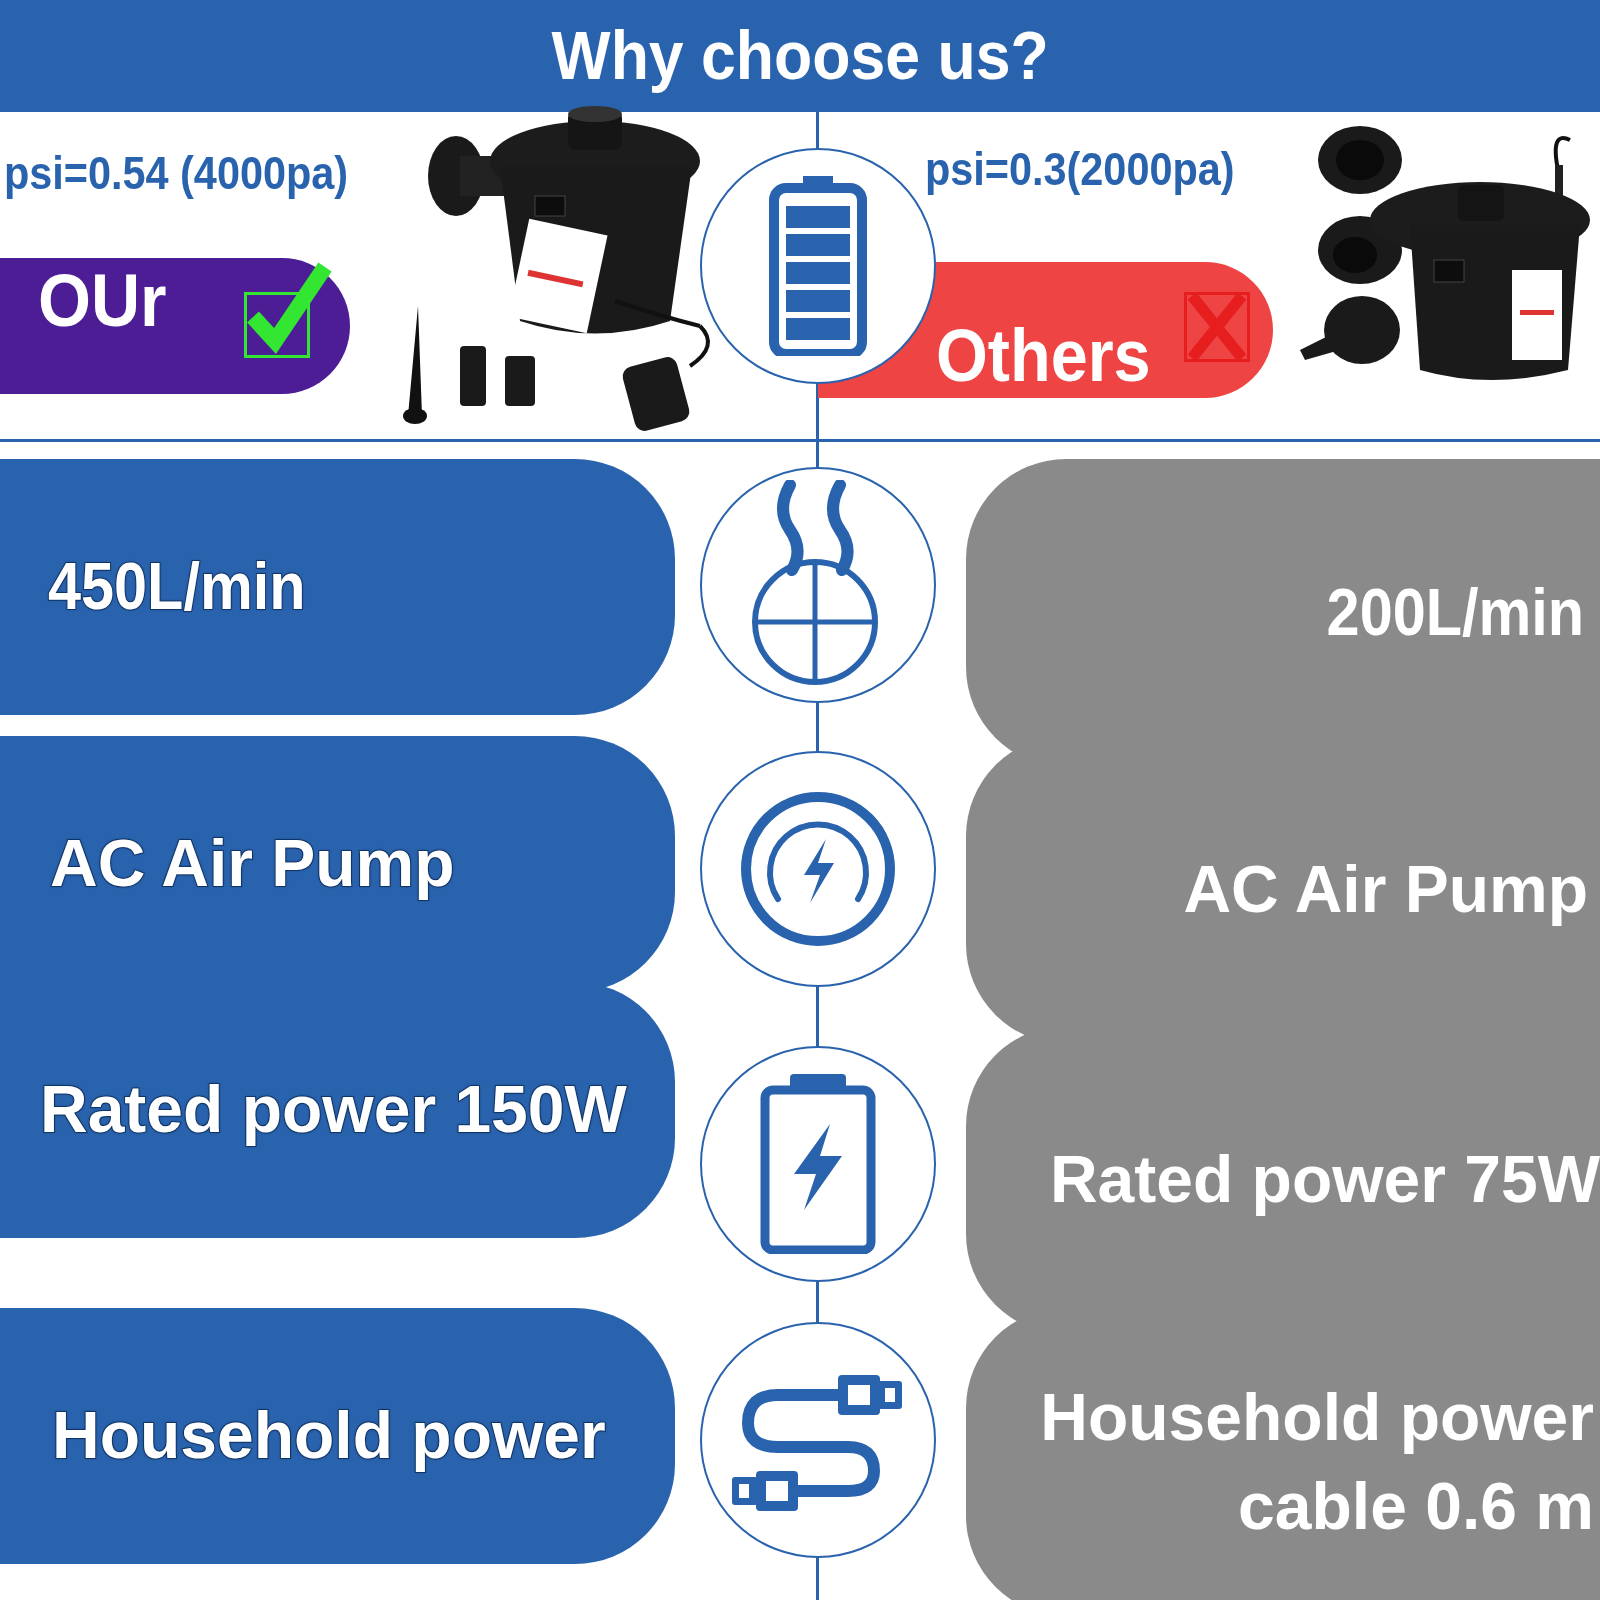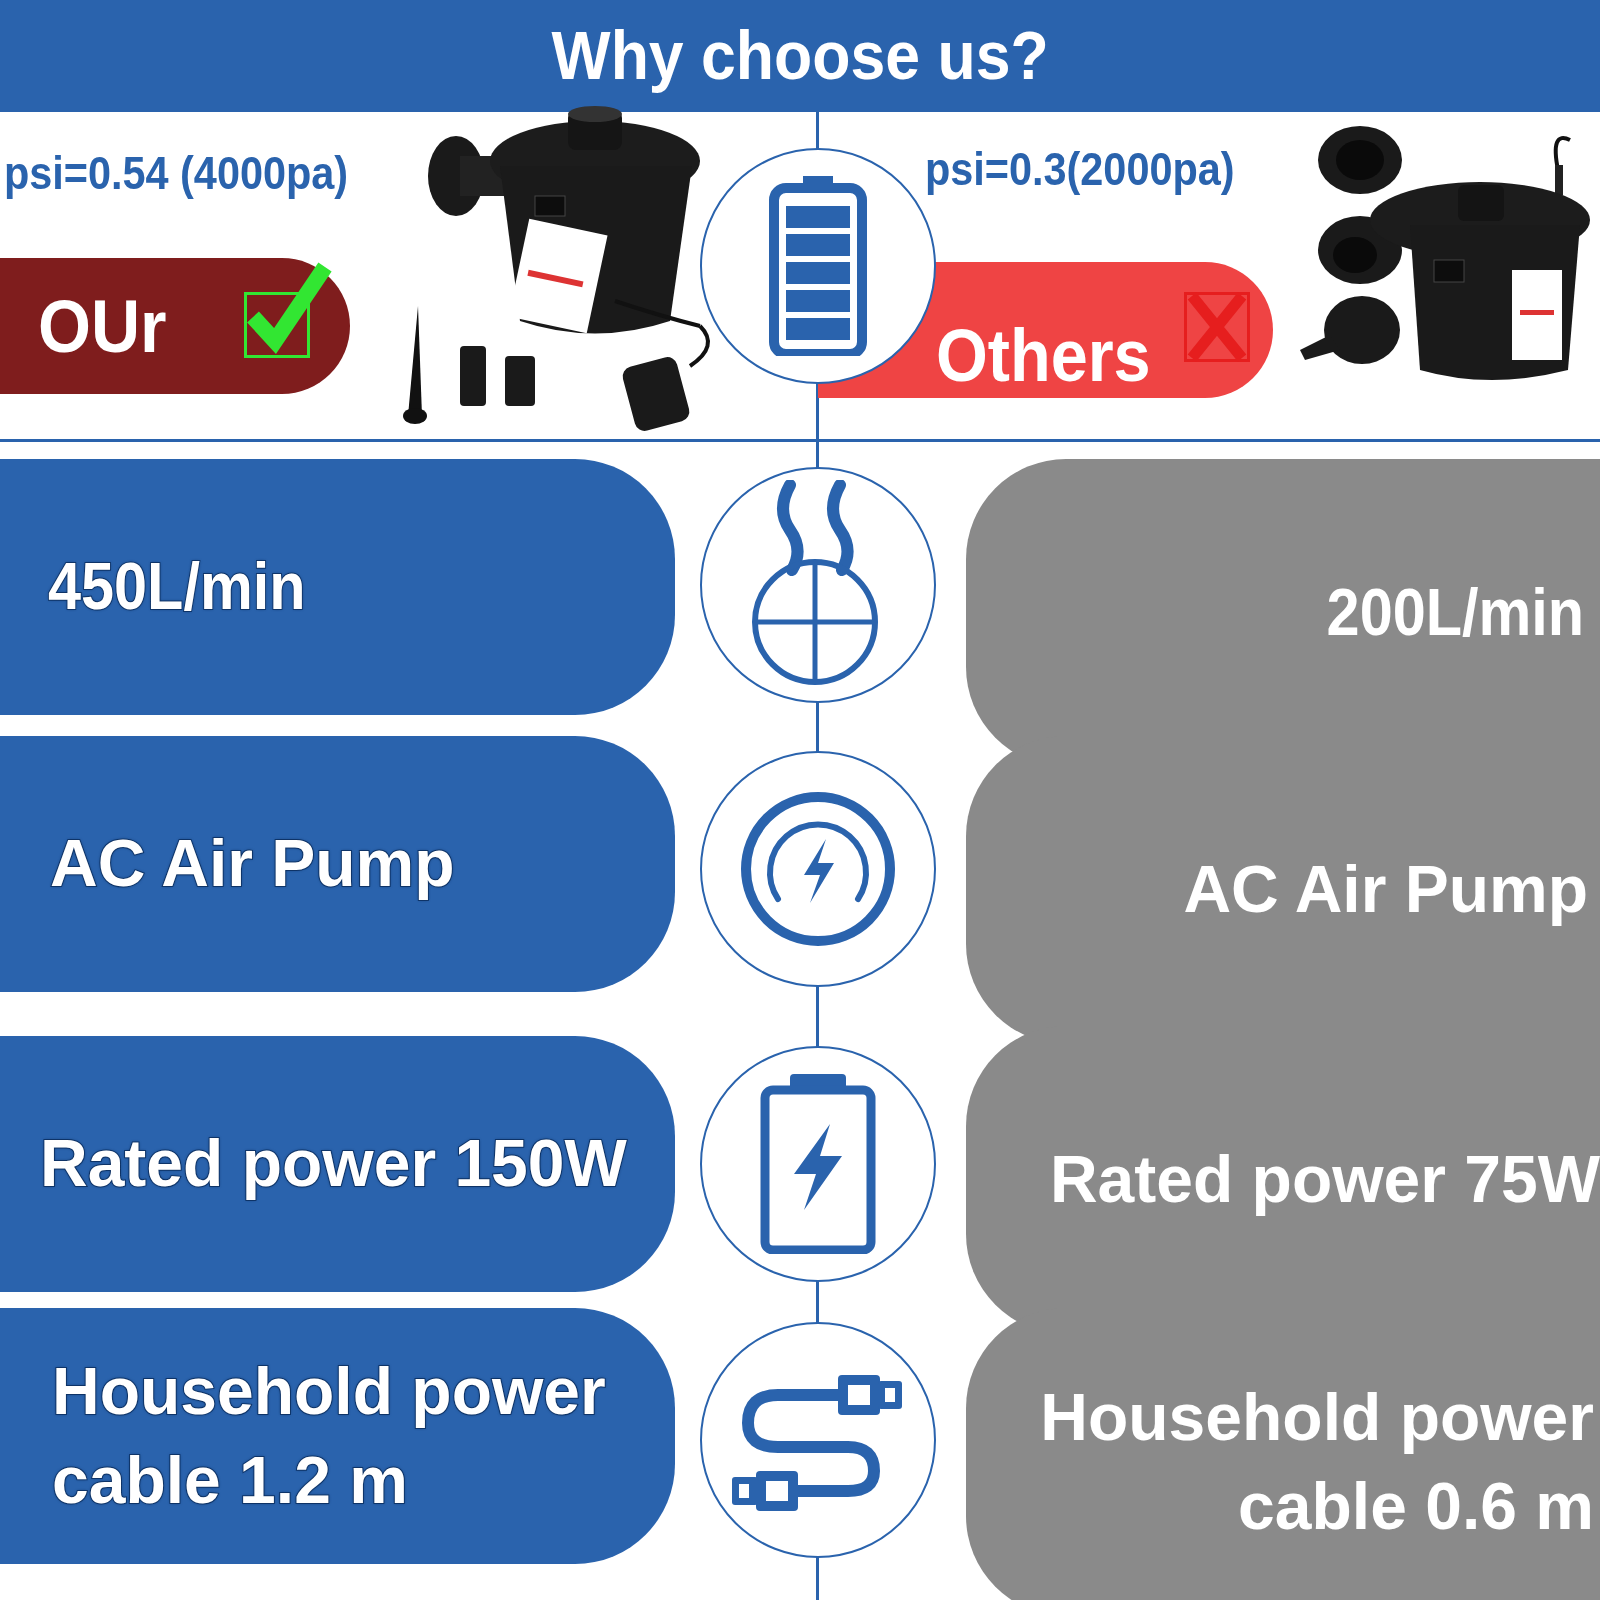--- a/index.html
+++ b/index.html
@@ -26,22 +26,22 @@
   .psi-left {
     position: absolute; left: 4px; top: 146px; color: #2a63ad; font-weight: bold;
     font-size: 46px; transform: scaleX(0.9); transform-origin: left center;
   }
   .psi-right {
     position: absolute; left: 925px; top: 142px; color: #2a63ad; font-weight: bold;
     font-size: 46px; transform: scaleX(0.9); transform-origin: left center;
   }
   .our-pill {
     position: absolute; left: 0; top: 258px; width: 350px; height: 136px;
-    background: #7f1d1d; border-radius: 0 68px 68px 0;
-    display: flex; align-items: center;
+    background: #4c1d95; border-radius: 0 68px 68px 0;
+    display: flex; 
   }
   .our-label {
     color: #ffffff; font-weight: bold; font-size: 74px; margin-left: 38px;
     transform: scaleX(0.92); transform-origin: left center;
   }
   .check-box {
     position: absolute; left: 244px; top: 34px; width: 66px; height: 66px;
     border: 3px solid #32e632;
   }
   .others-pill {
@@ -225,31 +225,30 @@
   <span class="feat-right" style="margin-right:16px;transform:scaleX(0.9);transform-origin:right center;">200L/min</span>
 </div>
 
 <div class="pill-left" style="top:736px;">
   <span class="feat-left" style="margin-left:18px;">AC Air Pump</span>
 </div>
 <div class="pill-right" style="top:736px;">
   <span class="feat-right" style="margin-right:12px;">AC Air Pump</span>
 </div>
 
-<div class="pill-left" style="top:1036px;">
+<div class="pill-left" style="top:982px;">
   <span class="feat-left" style="margin-left:8px;">Rated power 150W</span>
 </div>
 <div class="pill-right" style="top:1026px;">
   <span class="feat-right" style="">Rated power 75W</span>
 </div>
 
 <div class="pill-left" style="top:1308px;">
   <div class="feat-left" style="margin-left:20px;">
     <div>Household power</div>
-    <div>cable 1.2 m</div>
   </div>
 </div>
 <div class="pill-right" style="top:1308px;">
   <div class="feat-right" style="margin-right:6px;">
     <div>Household power</div>
     <div>cable 0.6 m</div>
   </div>
 </div>
 
 </body></html>

